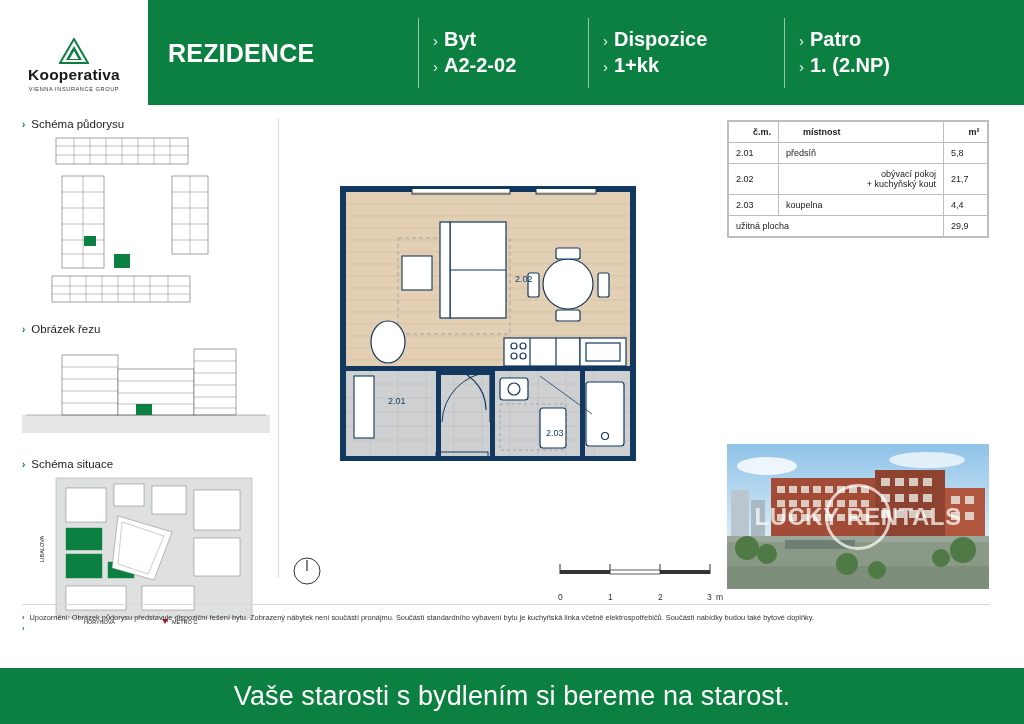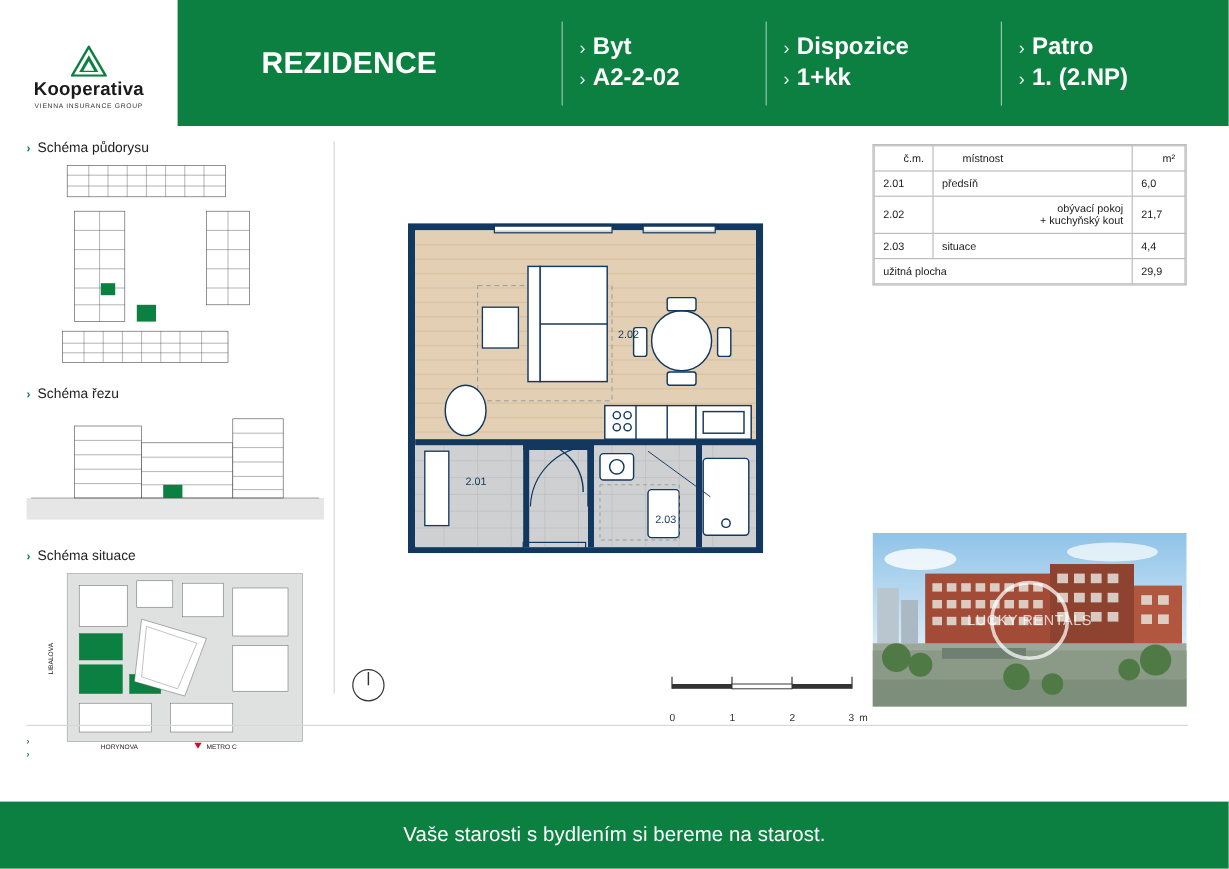--- a/index.html
+++ b/index.html
@@ -24,21 +24,20 @@
     display:flex; flex-direction:column; align-items:center; justify-content:center;
     gap:2px;
     margin-top:24px;
   }
   .logo-mark { width:30px; height:26px; }
   .logo-word { font-size:15.5px; font-weight:bold; letter-spacing:.2px; color:#1a1a1a; }
   .logo-sub { font-size:5.6px; letter-spacing:.6px; color:#333; }
   .hdr-green {
     flex:1; background:#0b8040; color:#fff; display:flex; align-items:center;
     position:relative;
-    justify-content:flex-end;
   }
   .hdr-title {
     font-size:25px; font-weight:bold; line-height:1.12; letter-spacing:.2px;
     margin-left:20px; width:250px;
   }
   .hdr-col {
     border-left:1px solid rgba(255,255,255,.55);
     height:70px; padding-left:14px; display:flex; flex-direction:column;
     justify-content:center; gap:3px;
   }
@@ -70,50 +69,50 @@
   
   .compass { position:absolute; left:292px; top:556px; width:30px; height:30px; }
   
   .scalebar { position:absolute; left:556px; top:560px; width:170px; }
   .sb-nums { display:flex; font-size:8.5px; color:#333; margin-top:2px; position:relative; height:11px; }
 
   
   .tbl { position:absolute; left:727px; top:120px; width:262px; border:1px solid #bdbdbd; border-collapse:collapse; }
   .tbl table { width:100%; border-collapse:collapse; font-size:9px; }
   .tbl th, .tbl td { border:1px solid #bdbdbd; padding:5px 7px; text-align:left; vertical-align:middle; }
-  .tbl th { font-weight:normal; font-size:9px;padding-left:24px; }
+  .tbl th { font-weight:bold; font-size:9px;padding-left:24px; }
   .tbl .c-num { width:36px; }
   .tbl .c-m2 { width:44px; text-align:center; }
   .tbl tr.total td { font-weight:normal; }
 
   
   .photo { position:absolute; left:727px; top:444px; width:262px; height:145px; overflow:hidden; }
   .wm {
     position:absolute; left:0; top:0; width:100%; height:100%;
     display:flex; align-items:center; justify-content:center;
-    color:rgba(255,255,255,.72); font-size:12px; font-weight:normal; letter-spacing:.5px;
+    color:rgba(255,255,255,.72); font-size:24px; font-weight:bold; letter-spacing:.5px;
     pointer-events:none;
   }
   .wm-ring {
     position:absolute; left:50%; top:50%; transform:translate(-50%,-50%);
     width:66px; height:66px; border:3px solid rgba(255,255,255,.72); border-radius:50%;
   }
 
   
   .notes { position:absolute; left:22px; top:612px; width:968px; font-size:7.4px; color:#333; line-height:1.5; }
   .notes .nrow { display:flex; gap:5px; }
   .notes .chev-g { color:#0b8040; font-weight:bold; }
   .hr-top { position:absolute; left:22px; top:604px; width:968px; height:1px; background:#d8d8d8; }
 
   
   .footer {
     position:absolute; left:0; bottom:0; width:1024px; height:56px; background:#0b8040;
     display:flex; align-items:center; justify-content:center;
   }
-  .footer-text { color:#fff; font-size:17px; font-weight:normal; letter-spacing:.1px; }
+  .footer-text { color:#fff; font-size:27px; font-weight:normal; letter-spacing:.1px; }
 </style>
 </head>
 <body>
 
 <div class="sheet">
 
   <div class="header">
     <div class="hdr-logo">
       <svg class="logo-mark" viewBox="0 0 30 26">
         <polygon points="15,1 29,25 1,25" fill="none" stroke="#0b8040" stroke-width="2"></polygon>
@@ -220,21 +219,21 @@
           </g>
         </g>
 
         <rect x="92" y="118" width="16" height="14" fill="#0b8040"></rect>
         <rect x="62" y="100" width="12" height="10" fill="#0b8040"></rect>
       </svg>
     </div>
 
     <div class="sec-title">
       <span class="chev-g">›</span>
-      <span>Schéma řezu</span>
+      <span>Obrázek řezu</span>
     </div>
     <div class="mini-sec">
       <svg viewBox="0 0 248 105" width="248" height="105">
         <rect x="0" y="74" width="248" height="18" fill="#e6e6e6"></rect>
         <g stroke="#4a4a4a" stroke-width="0.5" fill="#ffffff">
           <rect x="40" y="14" width="56" height="60"></rect>
           <rect x="96" y="28" width="76" height="46"></rect>
           <rect x="172" y="8" width="42" height="66"></rect>
           <g stroke-width="0.35">
             <line x1="40" y1="26" x2="96" y2="26"></line>
@@ -454,31 +453,31 @@
         <tr>
           <th class="c-num">č.m.</th>
           <th>místnost</th>
           <th class="c-m2">m²</th>
         </tr>
       </thead>
       <tbody>
         <tr>
           <td>2.01</td>
           <td>předsíň</td>
-          <td>6,0</td>
+          <td>5,8</td>
         </tr>
         <tr>
           <td>2.02</td>
           <td style="white-space:pre-line;text-align:right;">obývací pokoj
 + kuchyňský kout</td>
           <td>21,7</td>
         </tr>
         <tr>
           <td>2.03</td>
-          <td>situace</td>
+          <td>koupelna</td>
           <td>4,4</td>
         </tr>
         <tr class="total">
           <td colspan="2">užitná plocha</td>
           <td>29,9</td>
         </tr>
       </tbody>
     </table>
   </div>
 
@@ -558,20 +557,21 @@
       <rect x="58" y="96" width="70" height="9" fill="#6f7f72"></rect>
     </svg>
     <div class="wm-ring"></div>
     <div class="wm">LUCKY RENTALS</div>
   </div>
 
   <div class="hr-top"></div>
   <div class="notes">
     <div class="nrow">
       <span class="chev-g">›</span>
+      <span>Upozornění: Obrázek půdorysu představuje dispoziční řešení bytu. Zobrazený nábytek není součástí pronájmu. Součástí standardního vybavení bytu je kuchyňská linka včetně elektrospotřebičů. Součástí nabídky budou také bytové doplňky.</span>
     </div>
     <div class="nrow">
       <span class="chev-g">›</span>
     </div>
   </div>
 
   <div class="footer">
     <div class="footer-text">Vaše starosti s bydlením si bereme na starost.</div>
   </div>
 

